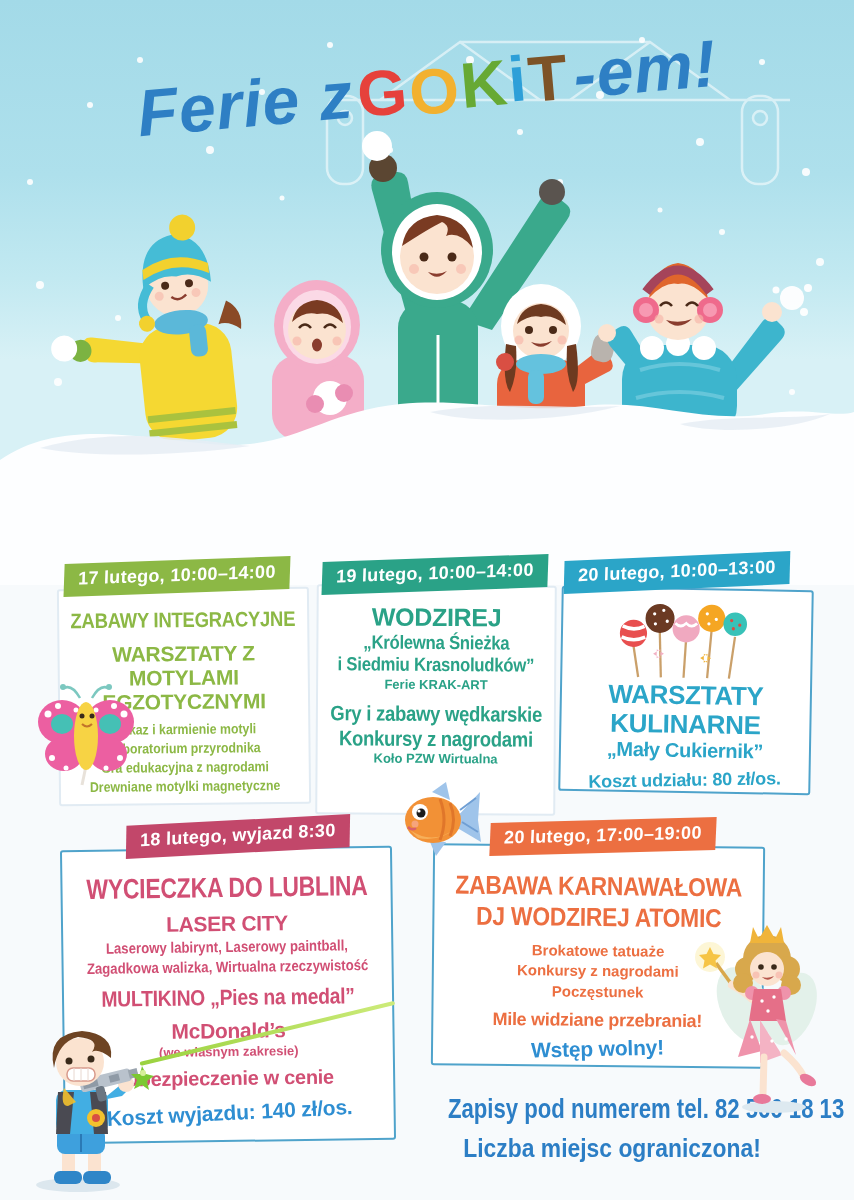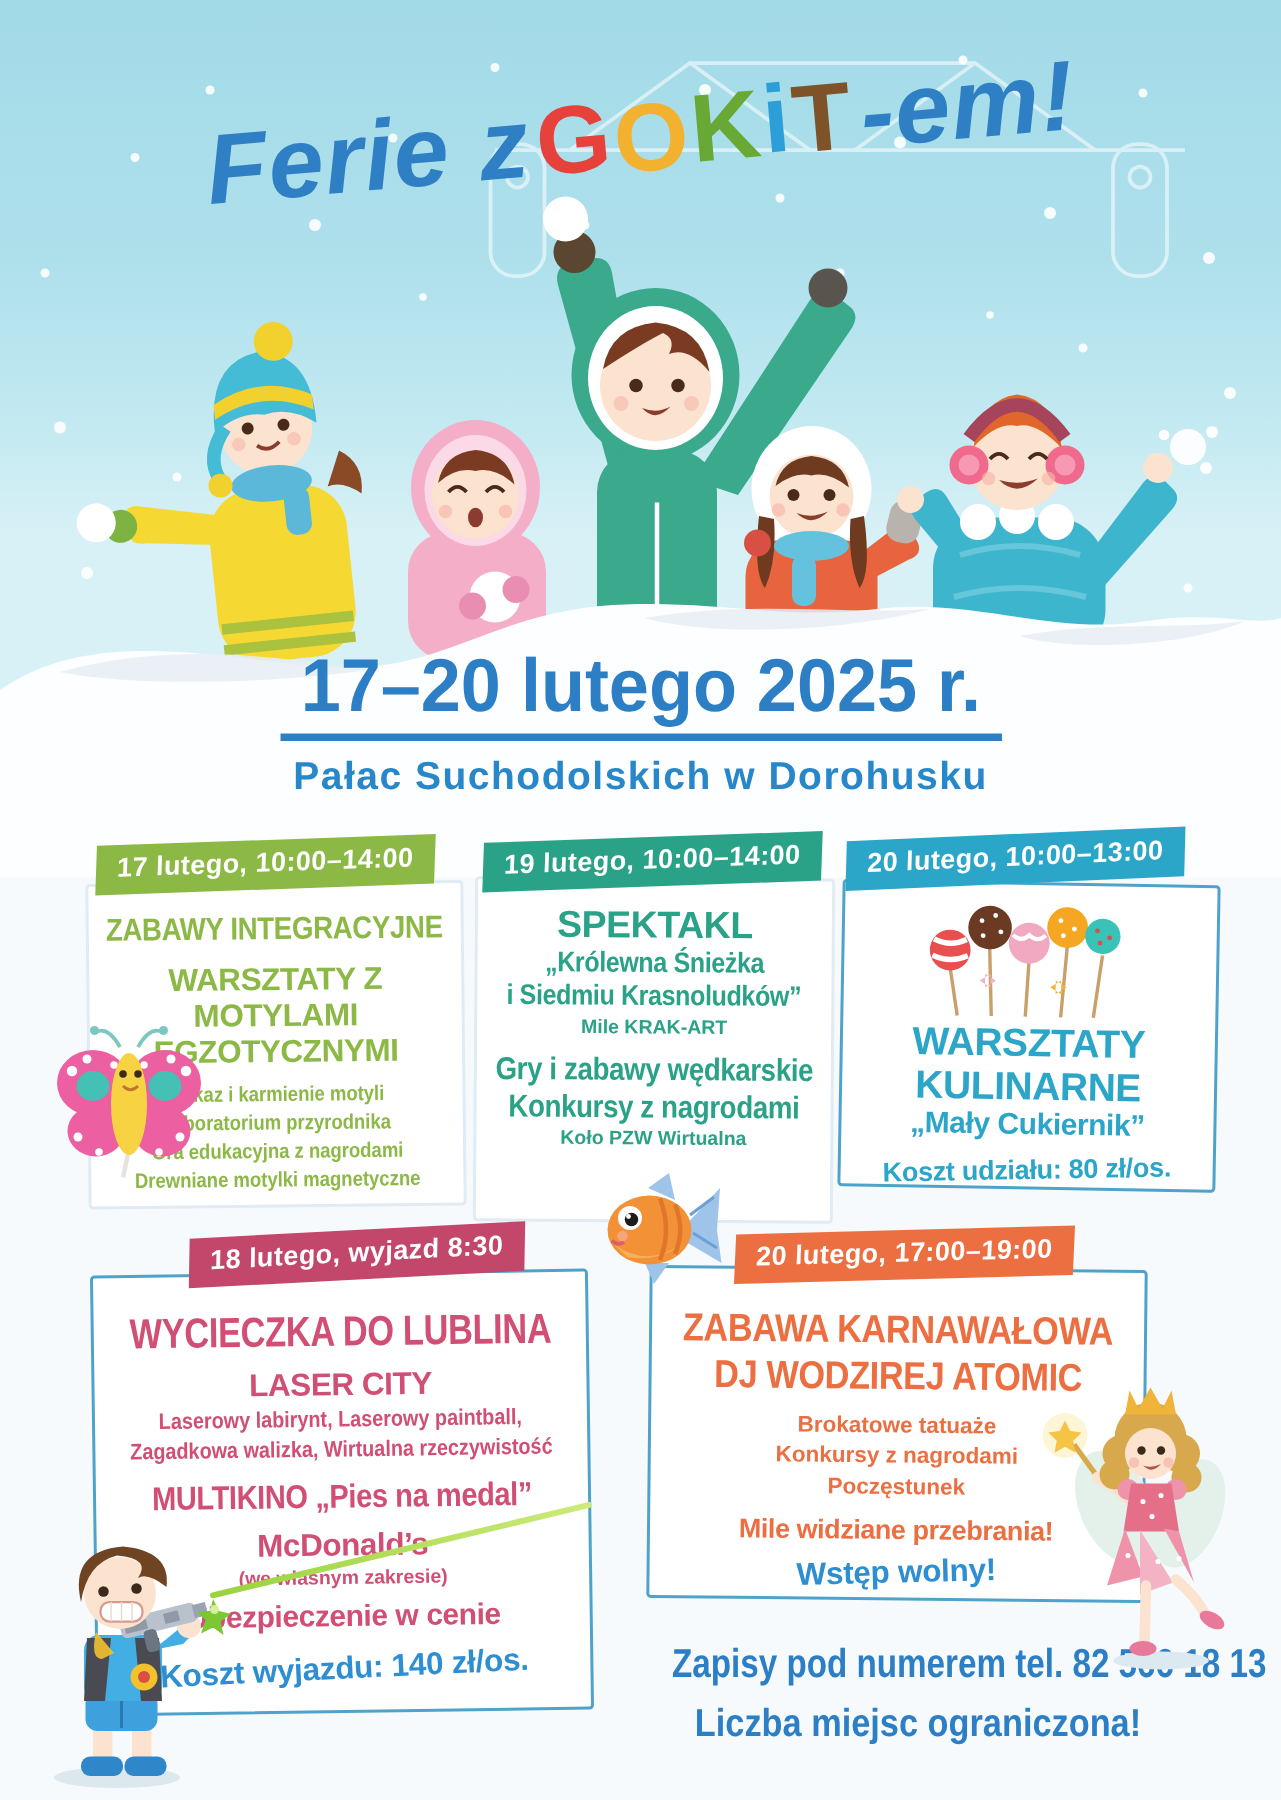--- a/index.html
+++ b/index.html
@@ -236,43 +236,39 @@
   </svg>
 
   <svg class="layer" style="top:340px; z-index:4;" width="854" height="245" viewBox="0 0 854 245">
     <path d="M0,120 C60,78 140,98 210,104 C290,112 320,72 400,64 C470,58 520,74 585,66
              C650,58 700,84 765,74 C810,67 835,78 854,72 L854,245 L0,245 Z" fill="#fdfeff"></path>
     <path d="M40,108 C120,86 190,100 250,106 C180,116 90,118 40,108 Z" fill="#e6edf4" opacity=".85"></path>
     <path d="M430,72 C500,60 560,70 620,66 C560,82 470,84 430,72 Z" fill="#e6edf4" opacity=".85"></path>
     <path d="M680,84 C730,74 790,80 830,74 C790,92 710,94 680,84 Z" fill="#e6edf4" opacity=".85"></path>
   </svg>
 
-  <div class="date-block">
-    <div><span class="date-main">17–20 lutego 2025 r.</span></div>
-    <div class="date-loc">Pałac Suchodolskich w Dorohusku</div>
-  </div>
 
   <div class="badge bg-green" id="badge1">17 lutego, 10:00–14:00</div>
   <div class="card" id="card1">
     <div class="h1 c-green cn">ZABAWY INTEGRACYJNE</div>
     <div class="gap10"></div>
     <div class="h1 c-green" style="max-width:230px; line-height:1.15;">WARSZTATY Z MOTYLAMI EGZOTYCZNYMI</div>
     <div class="gap6"></div>
     <div class="det c-green cn">Pokaz i karmienie motyli</div>
     <div class="det c-green cn">Laboratorium przyrodnika</div>
     <div class="det c-green cn">Gra edukacyjna z nagrodami</div>
     <div class="det c-green cn">Drewniane motylki magnetyczne</div>
   </div>
 
   <div class="badge bg-teal" id="badge2">19 lutego, 10:00–14:00</div>
   <div class="card" id="card2">
-    <div class="h1 c-teal" style="font-size:25px;">SPEKTAKL</div>
+    <div class="h1 c-teal" style="font-size:25px;">WODZIREJ</div>
     <div class="h2 c-teal cn">„Królewna Śnieżka</div>
     <div class="h2 c-teal cn">i Siedmiu Krasnoludków”</div>
-    <div class="small c-teal">Mile KRAK-ART</div>
+    <div class="small c-teal">Ferie KRAK-ART</div>
     <div class="gap10"></div>
     <div class="h2 c-teal cn" style="font-size:21px;">Gry i zabawy wędkarskie</div>
     <div class="h2 c-teal cn" style="font-size:21px;">Konkursy z nagrodami</div>
     <div class="small c-teal">Koło PZW Wirtualna</div>
   </div>
 
   <div class="badge bg-cyan" id="badge3">20 lutego, 10:00–13:00</div>
   <div class="card blue-border" id="card3">
     <svg width="170" height="86" viewBox="0 0 170 92">
       <g stroke="#caa06a" stroke-width="2.5">

